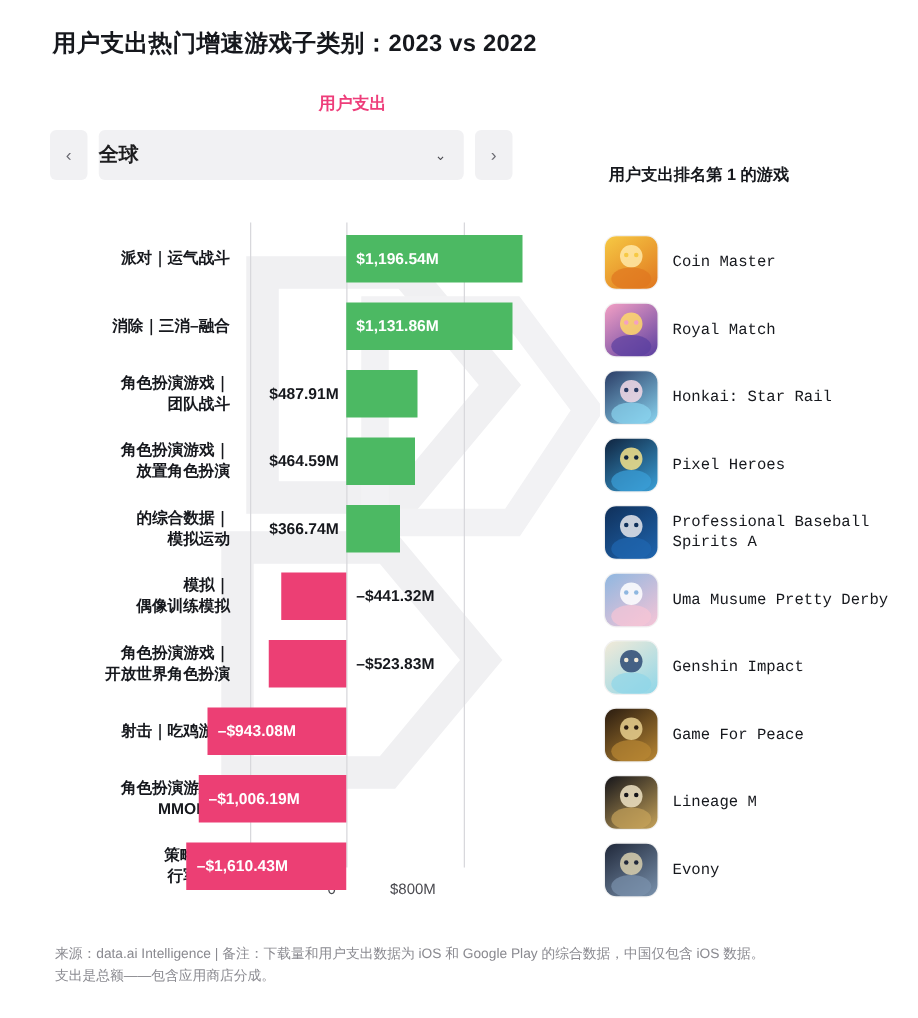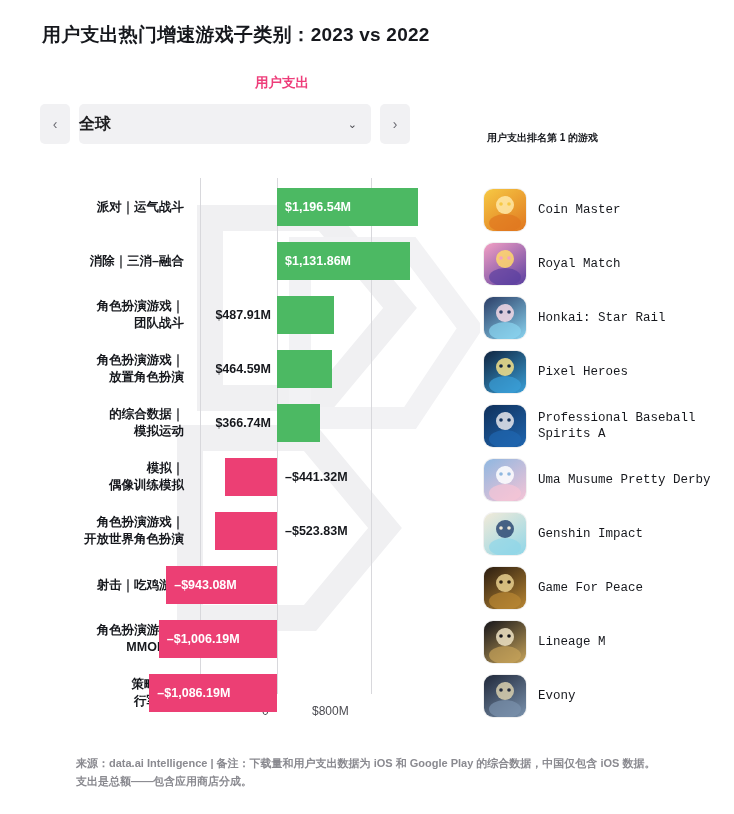--- a/index.html
+++ b/index.html
@@ -75,21 +75,21 @@
     position: absolute;
     right: 14px;
     font-size: 11px;
     font-weight: normal;
     color: #4a4a50;
   }
   .right-header {
     position: absolute;
     left: 487px;
     top: 131px;
-    font-size: 10px;
+    font-size: 13px;
     font-weight: bold;
     color: #16181d;
   }
   
   .chart-wrap {
     position: absolute;
     left: 0;
     top: 178px;
     width: 470px;
     height: 560px;
@@ -194,27 +194,26 @@
     box-shadow: 0 0 0 1px rgba(0,0,0,0.06);
   }
   .game-name {
     font-size: 12.5px;
     color: #16181d;
     line-height: 1.3;
     font-family: Liberation Mono, monospace;
   }
   .footer {
     position: absolute;
-    left: 76px;
+    left: 44px;
     top: 755px;
     right: 30px;
     font-size: 11px;
     color: #8a8a90;
     line-height: 1.6;
-    font-weight: bold;
   }
 </style>
 </head>
 <body>
 
 <div class="page">
 
   <div class="title">用户支出热门增速游戏子类别：2023 vs 2022</div>
 
   <div class="metric-label">用户支出</div>
@@ -311,21 +310,21 @@
           <div class="row-label"><span>角色扮演游戏｜</span><br><span>MMORPG</span></div>
           <div class="bar-zone">
             <div class="bar neg" style="left: 158.773px; width: 118.227px;"></div>
             <div class="bar-value inside" style="left: 166.773px;">–$1,006.19M</div>
           </div>
         </div>
         <div class="row">
           <div class="row-label"><span>策略｜4X</span><br><span>行军战斗</span></div>
           <div class="bar-zone">
             <div class="bar neg" style="left: 149.373px; width: 127.627px;"></div>
-            <div class="bar-value inside" style="left: 157.373px;">–$1,086.19M</div>
+            <div class="bar-value inside" style="left: 157.373px;">–$1,610.43M</div>
           </div>
         </div>
       </div>
   </div>
 
   <div class="game-list" id="game-list">
       <div class="game-item">
         <div class="game-icon" style="background: linear-gradient(145deg, rgb(246, 201, 68) 0%, rgb(224, 118, 31) 100%);"><svg width="42" height="42" viewBox="0 0 42 42">
             <circle cx="21" cy="16" r="9" fill="#ffe9a8" opacity="0.85"></circle>
             <ellipse cx="21" cy="34" rx="16" ry="9" fill="#e0761f" opacity="0.7"></ellipse>

